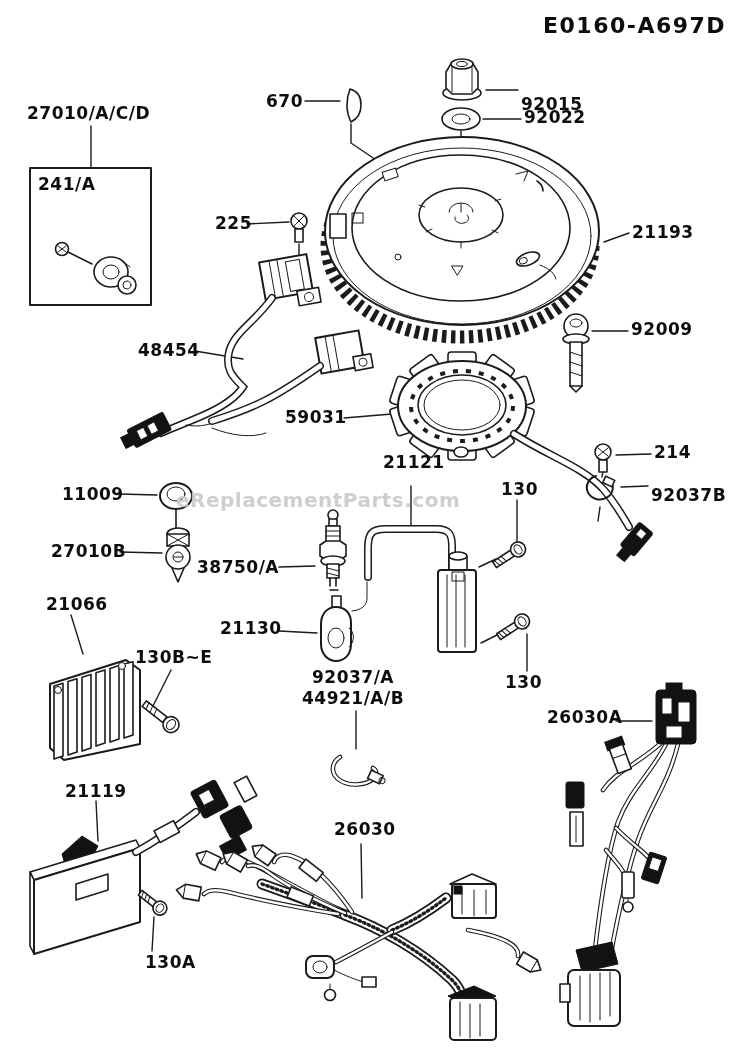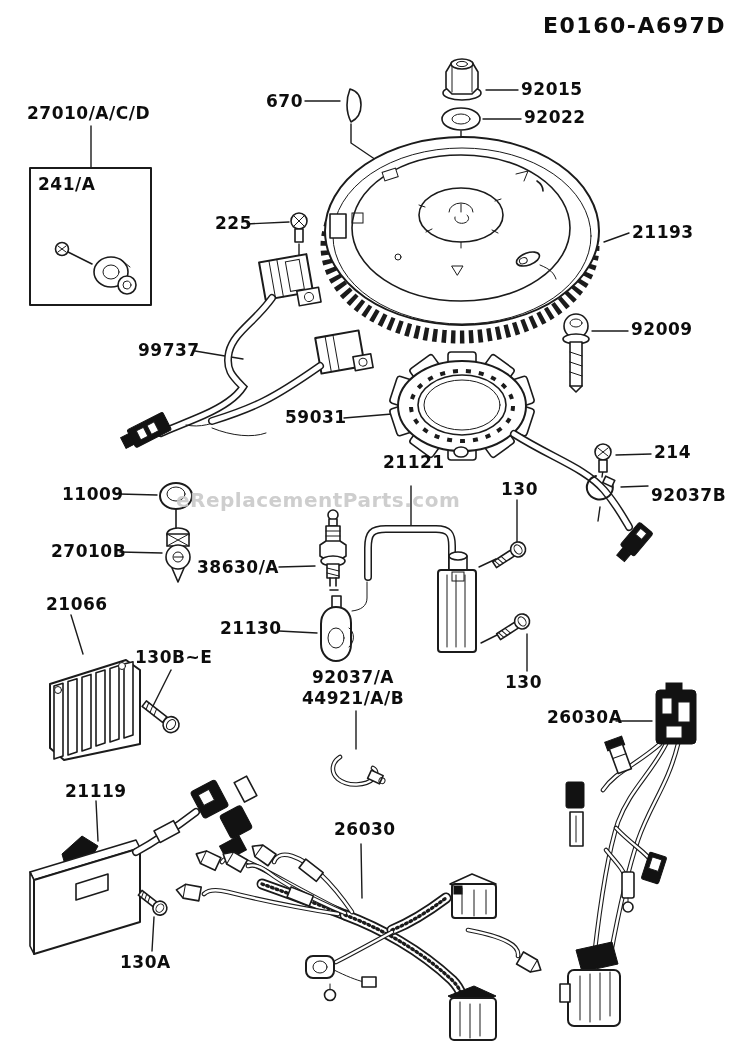--- a/index.html
+++ b/index.html
@@ -462,37 +462,37 @@
     <path class="th" d="M330,989 v-5"></path>
   </g>
 </svg>
 
   <div class="wm">eReplacementParts.com</div>
   <div class="code">E0160-A697D</div>
 
   <div class="lbl" style="left:27px;top:105px">27010/A/C/D</div>
   <div class="lbl" style="left:38px;top:176px">241/A</div>
   <div class="lbl" style="left:266px;top:93px">670</div>
-  <div class="lbl" style="left:521px;top:81px">92015</div>
+  <div class="lbl" style="left:521px;top:96px">92015</div>
   <div class="lbl" style="left:524px;top:109px">92022</div>
   <div class="lbl" style="left:215px;top:215px">225</div>
   <div class="lbl" style="left:632px;top:224px">21193</div>
   <div class="lbl" style="left:631px;top:321px">92009</div>
-  <div class="lbl" style="left:138px;top:342px">99737</div>
+  <div class="lbl" style="left:138px;top:342px">48454</div>
   <div class="lbl" style="left:285px;top:409px">59031</div>
   <div class="lbl" style="left:654px;top:444px">214</div>
   <div class="lbl" style="left:651px;top:487px">92037B</div>
   <div class="lbl" style="left:62px;top:486px">11009</div>
   <div class="lbl" style="left:383px;top:454px">21121</div>
   <div class="lbl" style="left:501px;top:481px">130</div>
   <div class="lbl" style="left:51px;top:543px">27010B</div>
-  <div class="lbl" style="left:197px;top:559px">38630/A</div>
+  <div class="lbl" style="left:197px;top:559px">38750/A</div>
   <div class="lbl" style="left:46px;top:596px">21066</div>
   <div class="lbl" style="left:220px;top:620px">21130</div>
   <div class="lbl" style="left:135px;top:649px">130B~E</div>
   <div class="lbl" style="left:312px;top:669px">92037/A</div>
   <div class="lbl" style="left:302px;top:690px">44921/A/B</div>
   <div class="lbl" style="left:505px;top:674px">130</div>
   <div class="lbl" style="left:547px;top:709px">26030A</div>
   <div class="lbl" style="left:65px;top:783px">21119</div>
   <div class="lbl" style="left:334px;top:821px">26030</div>
-  <div class="lbl" style="left:120px;top:954px">130A</div>
+  <div class="lbl" style="left:145px;top:954px">130A</div>
 </div>
 
 </body></html>

